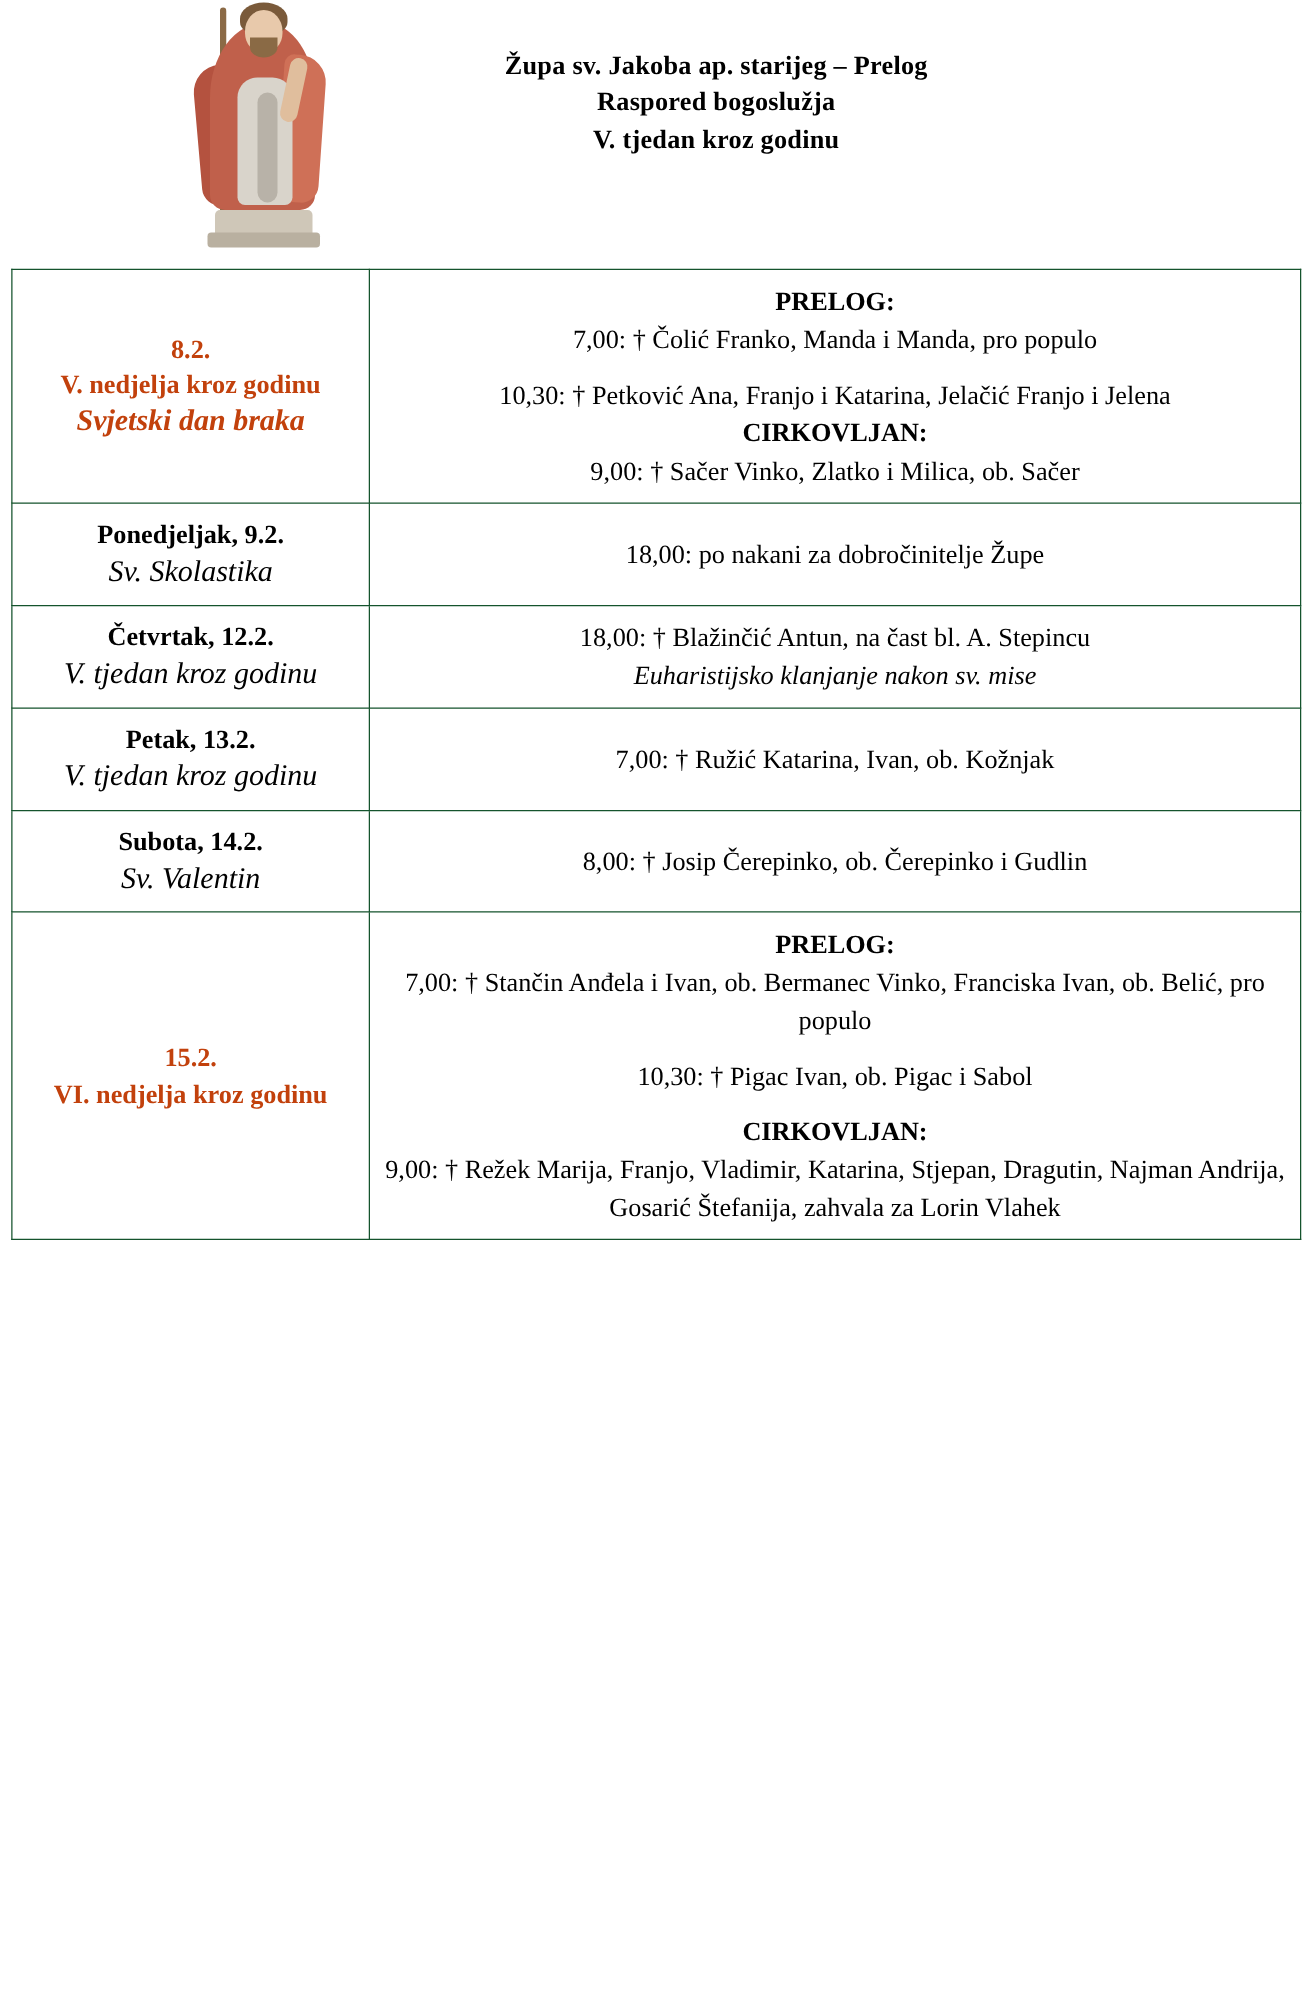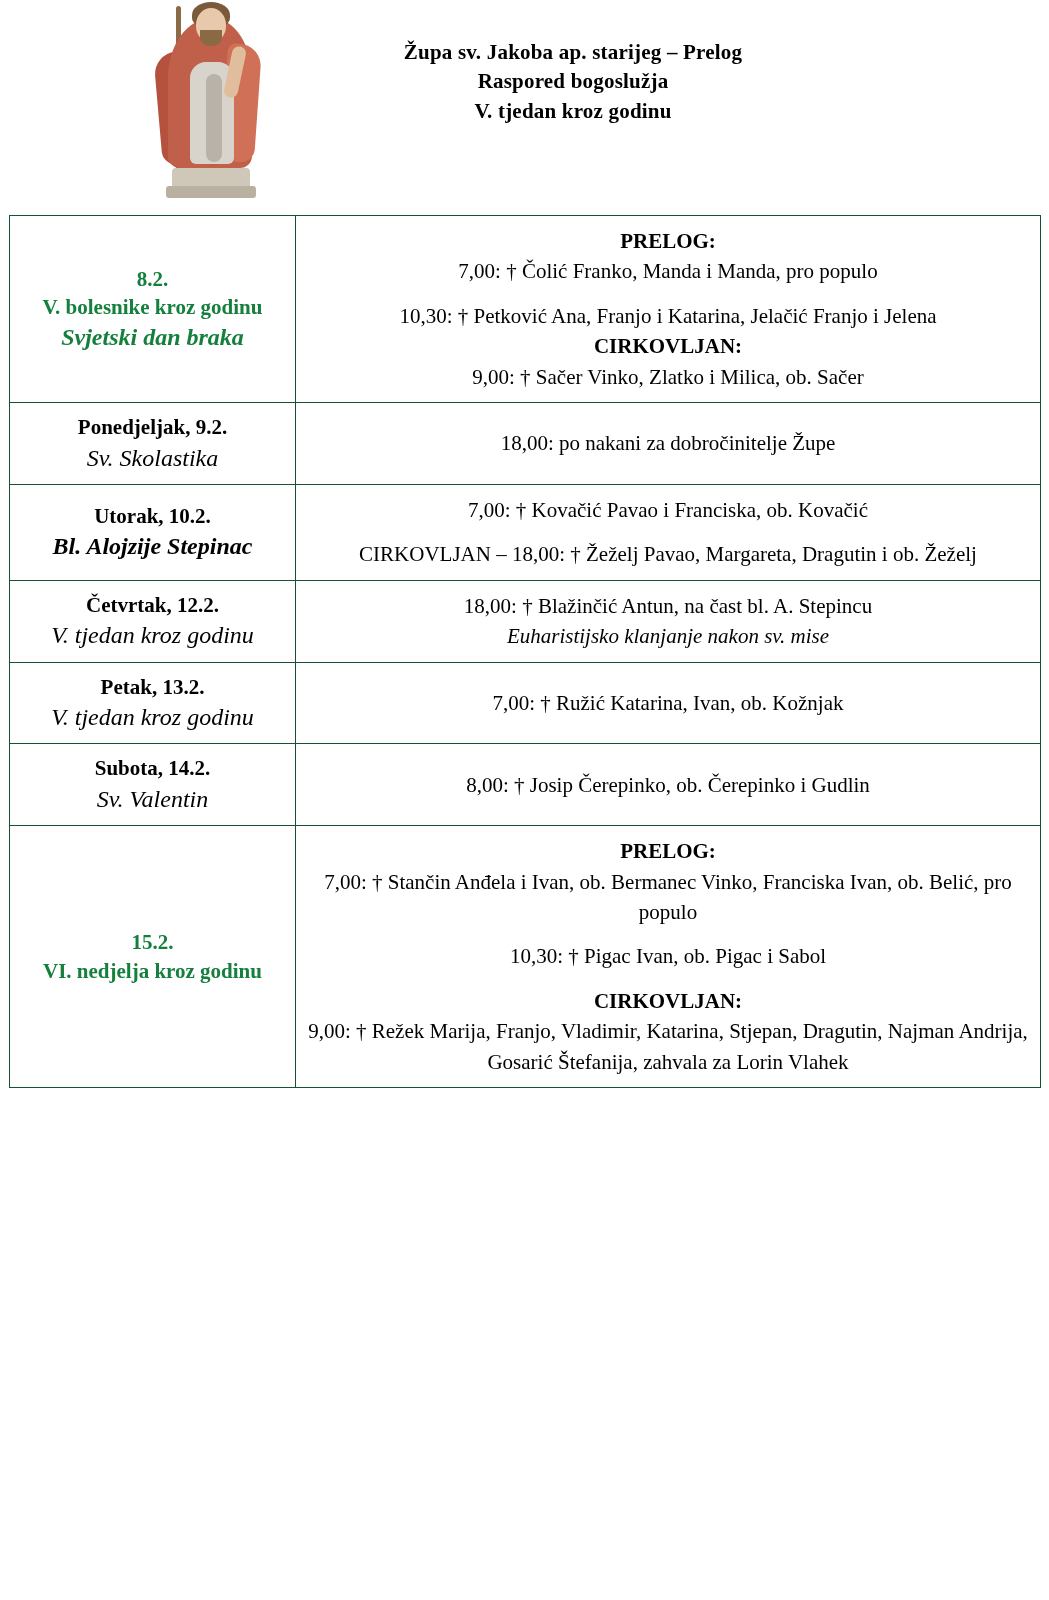--- a/index.html
+++ b/index.html
@@ -193,21 +193,21 @@
   }
   .d-sub {
     font-style: italic;
     font-size: 24px;
   }
   .d-sub.bold {
     font-weight: bold;
     font-style: italic;
   }
   .red {
-    color: #15803d;
+    color: #c2410c;
   }
   .loc {
     font-weight: bold;
     font-size: 21px;
   }
   .ital {
     font-style: italic;
   }
   .mline {
     margin: 0;
@@ -244,21 +244,21 @@
       <div>V. tjedan kroz godinu</div>
     </div>
   </div>
 
   <table class="schedule">
     <tbody>
 
       <tr>
         <td class="daycell">
           <div class="d-title red">8.2.</div>
-          <div class="d-title red">V. bolesnike kroz godinu</div>
+          <div class="d-title red">V. nedjelja kroz godinu</div>
           <div class="d-sub bold red">Svjetski dan braka</div>
         </td>
         <td class="masscell">
           <div class="loc">PRELOG:</div>
           <div class="mline">7,00: † Čolić Franko, Manda i Manda, pro populo</div>
           <div class="mspace"></div>
           <div class="mline">10,30: † Petković Ana, Franjo i Katarina, Jelačić Franjo i Jelena</div>
           <div class="loc">CIRKOVLJAN:</div>
           <div class="mline">9,00: † Sačer Vinko, Zlatko i Milica, ob. Sačer</div>
         </td>
@@ -267,31 +267,20 @@
       <tr>
         <td class="daycell">
           <div class="d-title">Ponedjeljak, 9.2.</div>
           <div class="d-sub">Sv. Skolastika</div>
         </td>
         <td class="masscell">
           <div class="mline">18,00: po nakani za dobročinitelje Župe</div>
         </td>
       </tr>
 
-      <tr>
-        <td class="daycell">
-          <div class="d-title">Utorak, 10.2.</div>
-          <div class="d-sub bold">Bl. Alojzije Stepinac</div>
-        </td>
-        <td class="masscell">
-          <div class="mline">7,00: † Kovačić Pavao i Franciska, ob. Kovačić</div>
-          <div class="mspace"></div>
-          <div class="mline">CIRKOVLJAN – 18,00: † Žeželj Pavao, Margareta, Dragutin i ob. Žeželj</div>
-        </td>
-      </tr>
 
 
       <tr>
         <td class="daycell">
           <div class="d-title">Četvrtak, 12.2.</div>
           <div class="d-sub">V. tjedan kroz godinu</div>
         </td>
         <td class="masscell">
           <div class="mline">18,00: † Blažinčić Antun, na čast bl. A. Stepincu</div>
           <div class="mline ital">Euharistijsko klanjanje nakon sv. mise</div>

